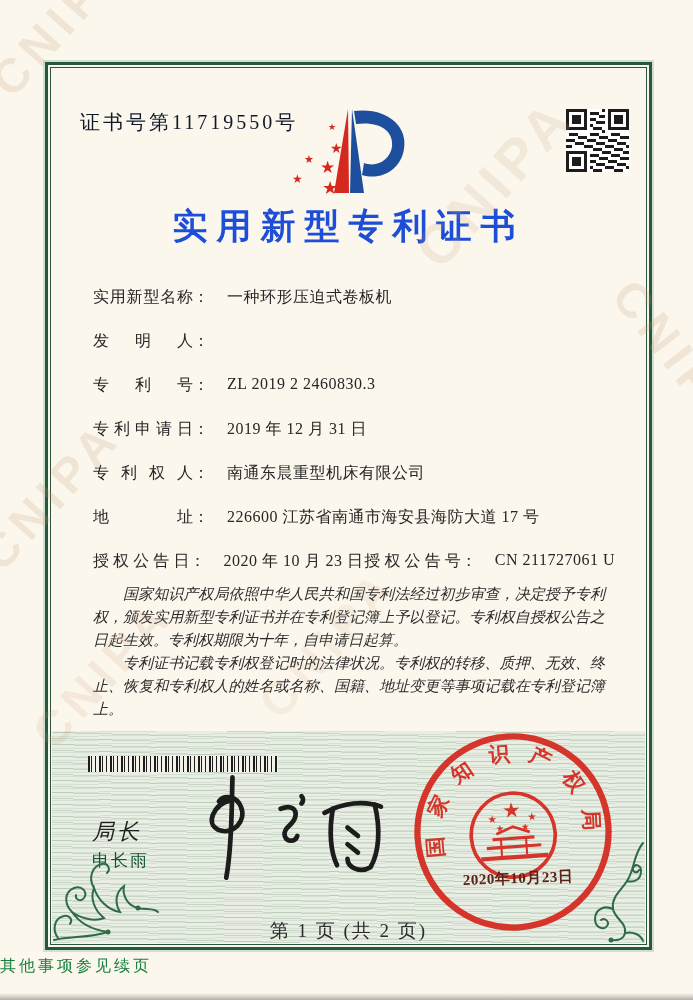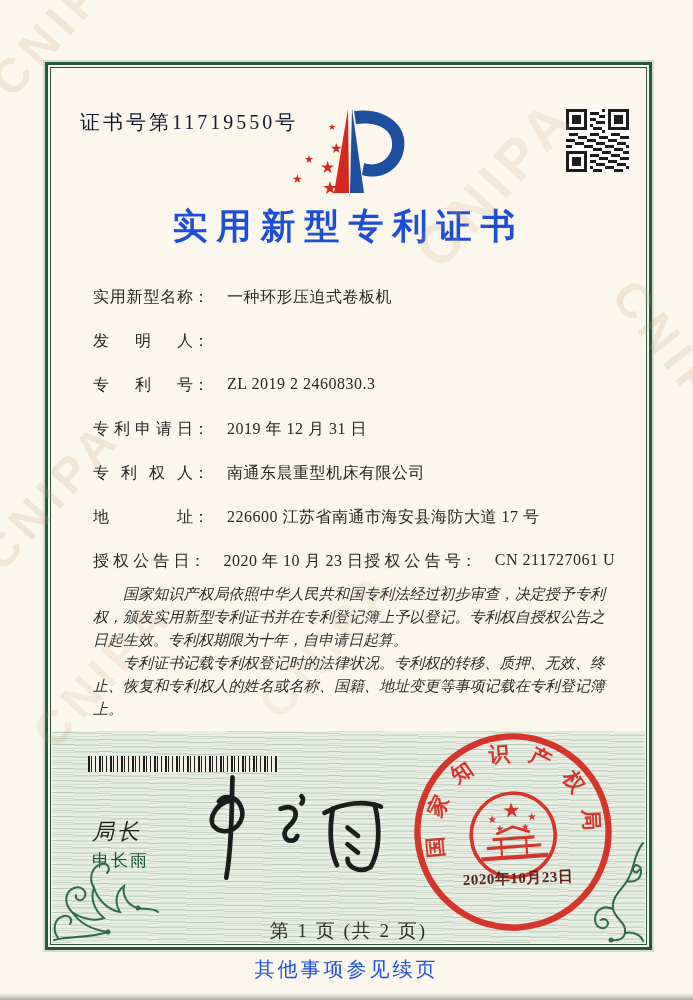--- a/index.html
+++ b/index.html
@@ -47,22 +47,22 @@
   .signer-title{position:absolute;left:40px;top:748px;font-size:22px;letter-spacing:3px;color:#1f1f1f;font-style:italic;}
   .signer-name{position:absolute;left:40px;top:780px;font-size:17px;letter-spacing:2px;color:#14532d;}
   .signature{position:absolute;left:138px;top:700px;width:200px;height:115px;}
   .seal{position:absolute;left:356px;top:658px;width:210px;height:210px;transform:rotate(-4deg);opacity:0.93;}
   .seal-date{position:absolute;left:378px;top:800px;width:176px;text-align:center;font-size:15px;
              color:#5c2218;letter-spacing:0.5px;transform:rotate(-2deg);font-weight:bold;}
   .pageno{position:absolute;left:0;right:0;top:849px;text-align:center;font-size:19px;letter-spacing:2px;color:#2c2c2c;}
   .flourish-bl{position:absolute;left:-2px;bottom:-2px;width:112px;height:95px;}
   .flourish-br{position:absolute;right:-2px;bottom:-2px;width:66px;height:106px;}
   
-  .footer-note{position:absolute;left:0;right:0;top:956px;text-align:center;font-size:20px;
-               letter-spacing:3px;color:#1d4ed8;z-index:2;}
+  .footer-note{position:absolute;left:0;right:0;top:956px;font-size:16px;
+               letter-spacing:3px;color:#15803d;z-index:2;}
   .page-edge{position:absolute;left:0;right:0;bottom:0;height:7px;z-index:7;
              background:linear-gradient(180deg,rgba(0,0,0,0),rgba(90,90,90,0.45));}
 </style>
 </head>
 <body>
 
 <div class="page">
 
   <span class="wm wm1">CNIPA</span>
   <span class="wm wm2">CNIPA</span>

